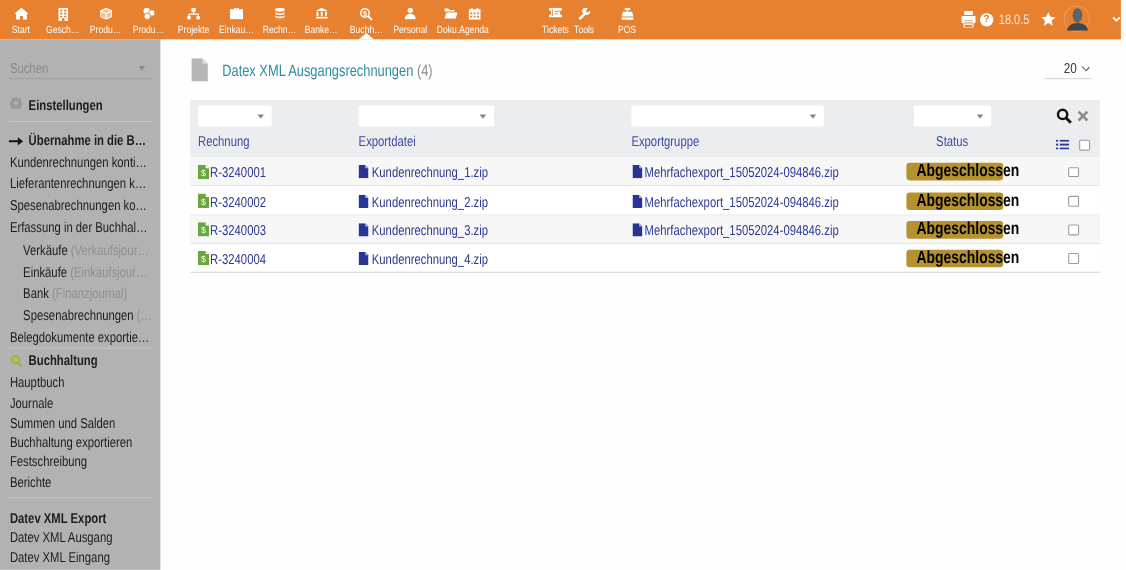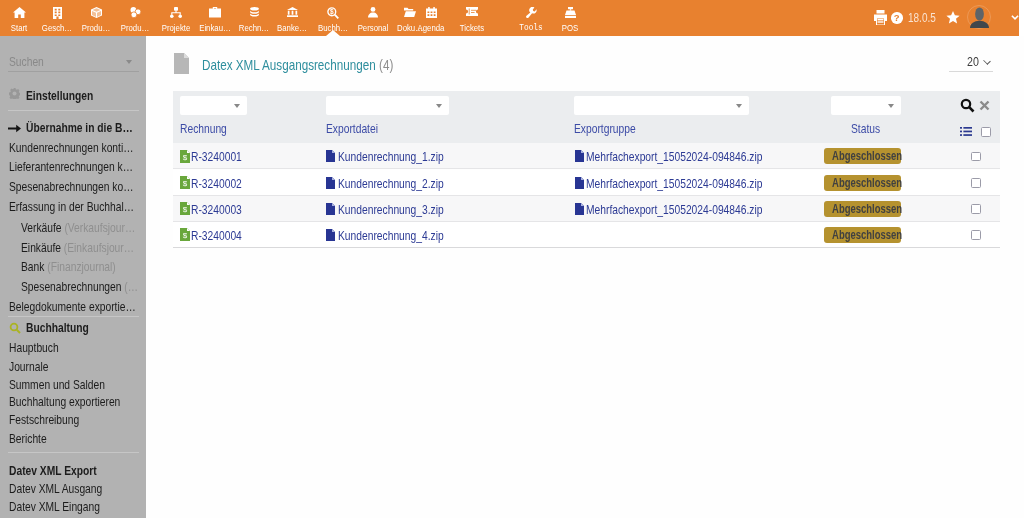--- a/index.html
+++ b/index.html
@@ -35,22 +35,22 @@
 #thead { position:absolute; left:173px; top:91px; width:827px; height:52px; background:#ebedef; }
 .fsel { position:absolute; top:4.5px; height:19px; background:#fff; border-radius:2px; }
 .fsel .car { position:absolute; right:7px; top:8px; width:0; height:0;
   border-left:3.5px solid transparent; border-right:3.5px solid transparent; border-top:4px solid #888; }
 .collab { position:absolute; top:30px; font-size:13px; color:#3c4ba6; white-space:nowrap;
   transform:scaleX(0.79); transform-origin:0 50%; }
 .row { position:absolute; left:173px; width:827px; height:26px; border-bottom:1px solid #e5e5e7; }
 .row .rtx { position:absolute; top:6px; font-size:13px; color:#2c3a94; white-space:nowrap;
   transform:scaleX(0.79); transform-origin:0 50%; }
 .row svg { position:absolute; }
-.badge { position:absolute; left:651px; top:5px; width:77px; height:16px; background:#b5922f;
-  border-radius:3px; color:#404040; font-size:12px; font-weight:bold; text-align:center; line-height:16px; }
+.badge { position:absolute; left:651px; top:5px; width:88px; height:16px; background:#b5922f;
+  border-radius:3px; color:#000000; font-size:16px; font-weight:bold; text-align:center; line-height:16px; }
 .badge i { display:block; font-style:normal; transform:scaleX(0.79); transform-origin:50% 50%; }
 .cbox { position:absolute; left:798px; top:8.5px; width:9.5px; height:9.5px; background:#fff;
   border:1px solid #9b9ba8; border-radius:1.5px; }
 </style>
 </head>
 <body>
 <div id="topbar"></div>
 <div id="notch" style="left:325.5px"></div>
 <div id="sidebar">
   <div class="sbi" style="top:18px; color:#898989;">Suchen</div>
@@ -327,28 +327,28 @@
 <div class="ti" style="left:399px;">
     <svg width="11" height="11" viewBox="0 0 11 11">
       <g fill="#fff">
         <path d="M0 1.5h11V11H0zM1.5 4.4h1.8V6H1.5zm3.1 0h1.8V6H4.6zm3.1 0h1.8V6H7.7zM1.5 7.3h1.8v1.6H1.5zm3.1 0h1.8v1.6H4.6zm3.1 0h1.8v1.6H7.7z" fill-rule="evenodd"></path>
         <rect x="2.2" y="0" width="1.5" height="2.2"></rect>
         <rect x="7.3" y="0" width="1.5" height="2.2"></rect>
       </g>
     </svg>
     <span>Agenda</span>
   </div>
-<div class="ti" style="left:440px;">
+<div class="ti" style="left:473px;">
     <svg width="12" height="9" viewBox="0 0 12 9">
       <path fill="#fff" d="M0 0h12v2.4a1.7 1.7 0 000 4.2V9H0V6.6a1.7 1.7 0 000-4.2z"></path>
       <path stroke="#e8812f" stroke-width=".8" d="M3.2 1.5v6M5 3.3h5M5 5.5h3.6"></path>
     </svg>
     <span>Tickets</span>
   </div>
-<div class="ti" style="left:499px;font-family:Liberation Mono, monospace;">
+<div class="ti" style="left:499px;">
     <svg width="11" height="11" viewBox="0 0 11 11">
       <path fill="#fff" d="M10.4 2.3a3.2 3.2 0 01-4.3 4L2.6 10.6a1.4 1.4 0 01-2.1-1.9L4.3 5.4A3.2 3.2 0 018.4.5L6.8 2.4l.4 1.6 1.6.4z"></path>
     </svg>
     <span>Tools</span>
   </div>
 <div class="ti" style="left:538px;">
     <svg width="11" height="11.5" viewBox="0 0 11 11.5">
       <g fill="#fff">
         <rect x="3" y="0" width="5" height="2.2"></rect>
         <rect x="4.8" y="2.2" width="1.4" height="1.4"></rect>

